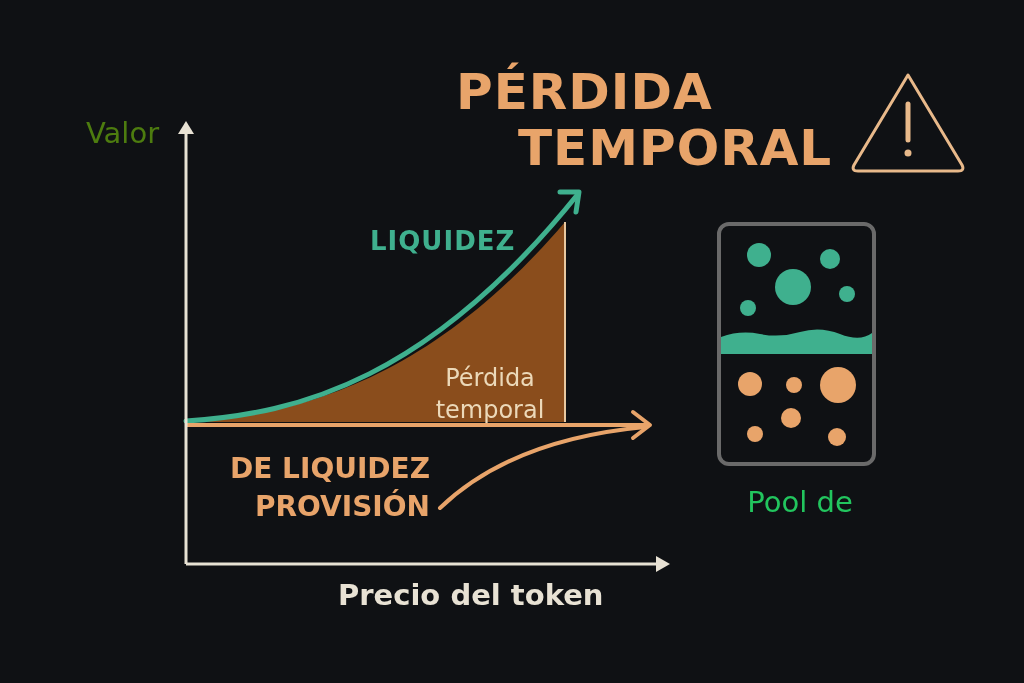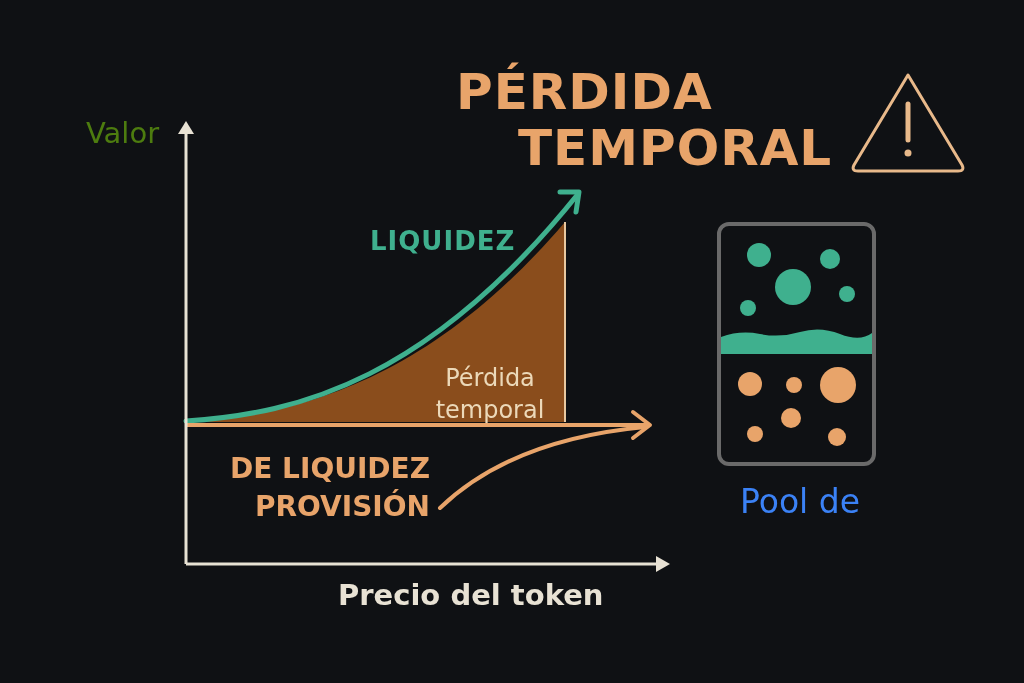--- a/index.html
+++ b/index.html
@@ -5,21 +5,21 @@
   html,body{margin:0;padding:0;}
   body{width:1024px;height:683px;background:#0f1114;overflow:hidden;position:relative;font-family:"DejaVu Sans","Liberation Sans",sans-serif;}
   .abs{position:absolute;}
   #title{left:456px;top:64px;color:#e8a46a;font-weight:bold;font-size:50px;line-height:56px;letter-spacing:1px;}
   #title .l2{display:block;padding-left:62px;}
   #valor{left:86px;top:116px;color:#4d7c0f;font-size:29px;}
   #xlabel{left:338px;top:578px;color:#e8e2d4;font-size:29px;font-weight:bold;}
   #mantener{left:370px;top:226px;color:#3fb08e;font-weight:bold;font-size:26px;letter-spacing:1px;}
   #loss-label{left:420px;top:362px;width:140px;text-align:center;color:#ecd9b9;font-size:24px;line-height:32px;}
   #provision{left:230px;top:450px;color:#e8a46a;font-weight:bold;font-size:28px;line-height:38px;text-align:right;width:200px;}
-  #pool-label{left:720px;top:484px;width:160px;text-align:center;color:#3b82f6;font-size:33px;line-height:36px;}
+  #pool-label{left:720px;top:484px;width:160px;text-align:center;color:#22c55e;font-size:29px;line-height:36px;}
   svg{position:absolute;left:0;top:0;}
 </style>
 </head>
 <body>
 
 <svg width="1024" height="683" viewBox="0 0 1024 683">
 
   <path d="M186,422 C300,415 430,380 565,222 L565,422 Z" fill="#8a4d1c"></path>
   <line x1="565" y1="222" x2="565" y2="422" stroke="#e8c8a0" stroke-width="2"></line>
 

